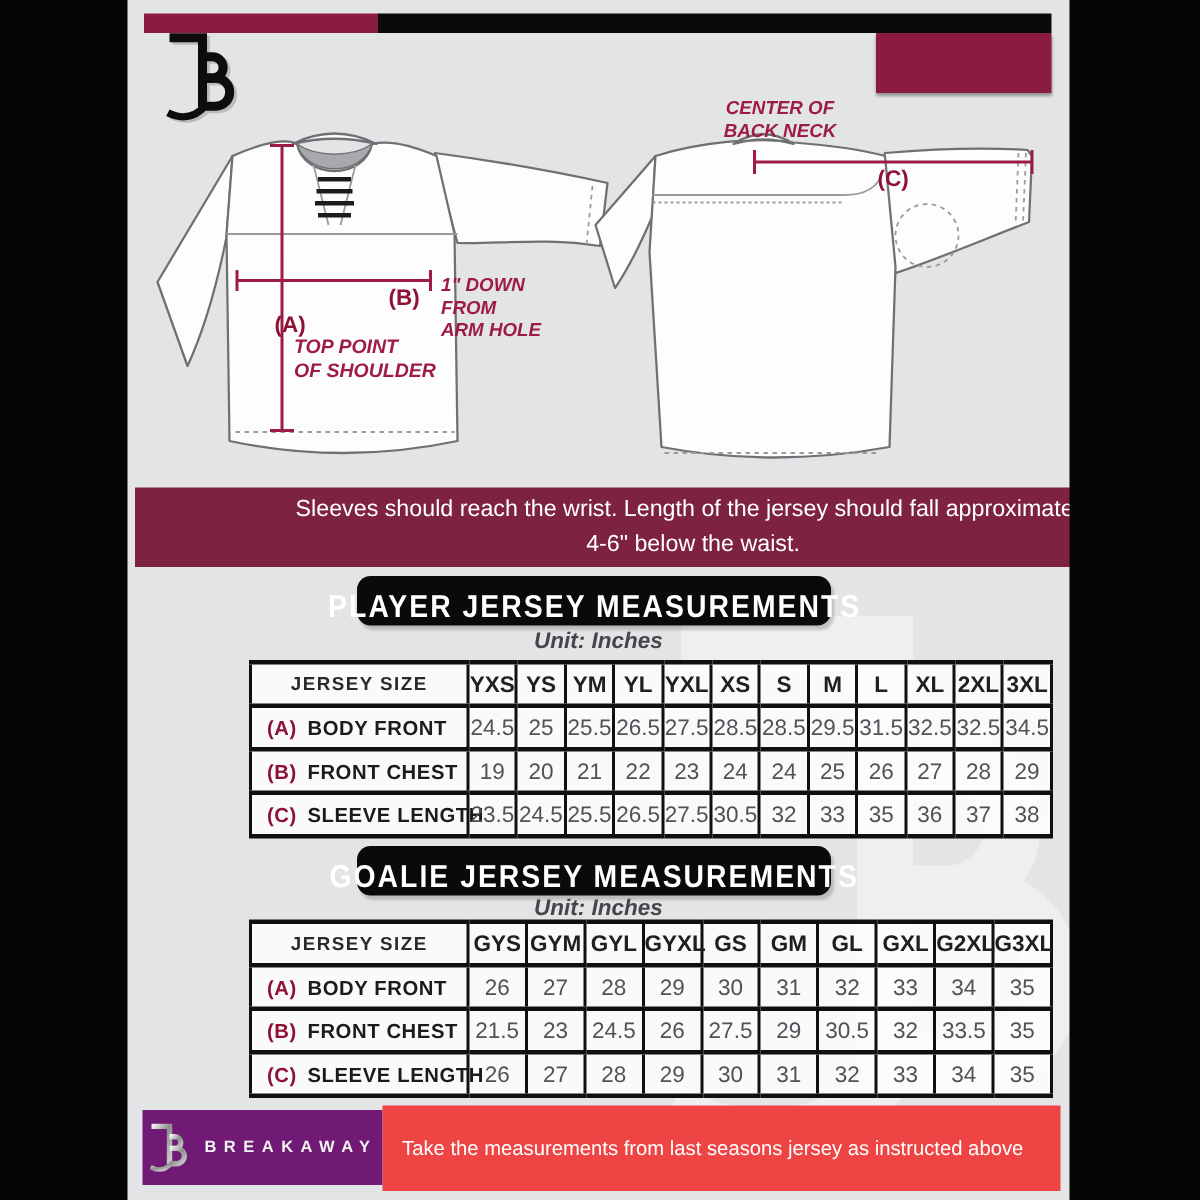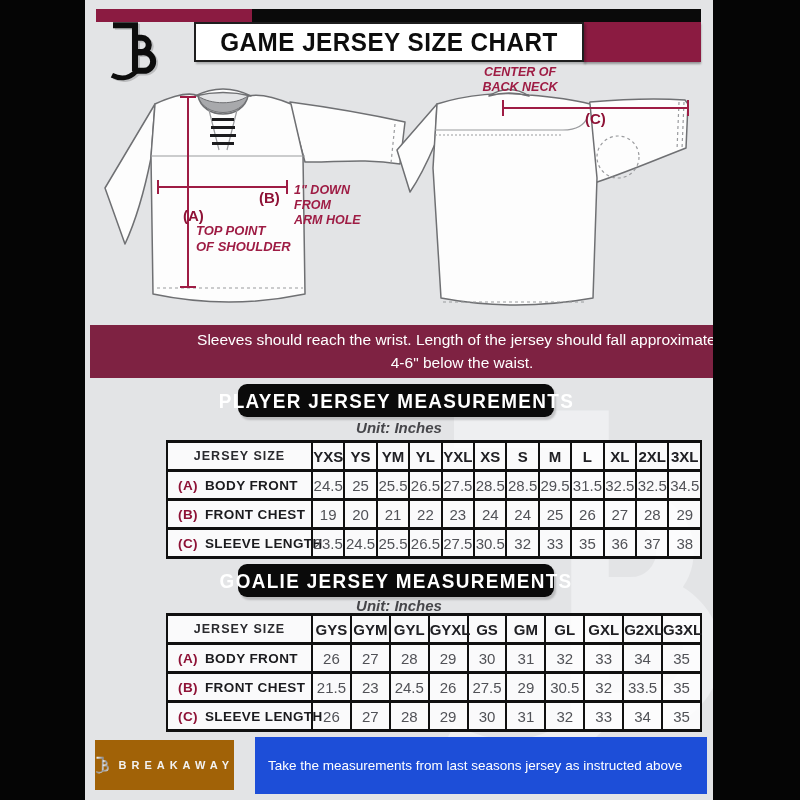--- a/index.html
+++ b/index.html
@@ -26,21 +26,21 @@
   .ann{fill:#9e1c44;font-style:italic;}
   .ann-bold{fill:#8e1236;font-weight:800;font-style:normal;}
 
   
   #banner{position:absolute;left:90px;top:325px;width:744px;height:53px;background:#7e2242;z-index:2;
     display:flex;align-items:center;justify-content:center;}
   #banner span{display:block;max-width:540px;text-align:center;color:#ffffff;font-size:15.5px;line-height:1.45;}
 
   
   .section-pill{position:absolute;left:238px;width:316px;height:33px;background:#0a0a0a;border-radius:9px;z-index:2;
-    display:flex;align-items:center;justify-content:center;box-shadow:2px 3px 2px rgba(0,0,0,0.18);}
+    display:flex;align-items:flex-end;justify-content:center;box-shadow:2px 3px 2px rgba(0,0,0,0.18);}
   .section-pill span{color:#ffffff;font-size:21px;font-weight:800;letter-spacing:1.5px;transform:scaleX(0.9);white-space:nowrap;}
   #player-pill{top:384px;}
   #goalie-pill{top:564px;}
   .unit-line{position:absolute;left:85px;width:628px;text-align:center;font-size:15px;font-weight:700;font-style:italic;color:#46464a;z-index:2;}
   #player-unit{top:419px;}
   #goalie-unit{top:597px;}
 
   
   table.size-table{position:absolute;left:133px;border-collapse:collapse;table-layout:fixed;z-index:2;margin-left:33px;}
   #player-table{top:440px;}
@@ -48,24 +48,24 @@
   table.size-table td,table.size-table th{border:2px solid #101010;border-top-width:3px;border-bottom-width:3px;
     text-align:center;background:rgba(255,255,255,0.82);padding:0;height:26px;}
   table.size-table col.label-col{width:145px;}
   table.size-table th{font-size:15px;font-weight:700;color:#202024;}
   table.size-table td{font-size:15px;color:#515257;}
   table.size-table .row-label{text-align:left;padding-left:10px;font-size:13.5px;font-weight:700;color:#1b1b1e;letter-spacing:0.4px;white-space:nowrap;}
   table.size-table .row-key{color:#8e1236;font-weight:800;margin-right:7px;}
   table.size-table .size-head{font-size:12.5px;letter-spacing:1px;font-weight:700;color:#2a2a2e;}
 
   
-  #footer-black{position:absolute;left:95px;top:740px;width:139px;height:50px;background:#a16207;z-index:2;
+  #footer-black{position:absolute;left:95px;top:740px;width:160px;height:50px;background:#701a75;z-index:2;
     display:flex;align-items:center;justify-content:center;gap:8px;}
   #footer-brand{color:#f2f2f2;font-size:11px;font-weight:700;letter-spacing:5px;white-space:nowrap;}
-  #footer-maroon{position:absolute;left:255px;top:737px;width:452px;height:57px;background:#1d4ed8;z-index:2;
+  #footer-maroon{position:absolute;left:255px;top:737px;width:452px;height:57px;background:#ef4444;z-index:2;
     display:flex;flex-direction:column;justify-content:center;padding-left:13px;box-sizing:border-box;}
   #footer-maroon div{color:#ffffff;font-size:13.5px;line-height:1.3;white-space:nowrap;}
 
   
   #watermark{position:absolute;left:420px;top:385px;z-index:1;opacity:0.75;}
 </style>
 </head>
 <body>
 
 <div id="page">
@@ -78,23 +78,20 @@
       <path d="M52,97 C40,110 24,112 8,104" stroke-width="9"></path>
     </g>
   </svg>
 
   <div id="border-left" class="side-border"></div>
   <div id="border-right" class="side-border"></div>
 
   <div id="topbar-maroon"></div>
   <div id="topbar-black"></div>
   <div id="title-maroon-block"></div>
-  <div id="title-box">
-    <span>GAME JERSEY SIZE CHART</span>
-  </div>
   <svg id="logo-header" width="78" height="66" viewBox="0 0 100 120">
     <g fill="none" stroke="#9c9c9e" stroke-width="11" transform="translate(3.5,3)" opacity="0.55">
       <path d="M10,13 L50,13 L50,97"></path>
       <path d="M50,36 L62,36 A13,13 0 1 1 62,62 L50,62"></path>
       <path d="M50,62 L66,62 A17,17 0 1 1 66,96 L50,96"></path>
       <path d="M52,97 C40,110 24,112 8,104" stroke-width="9"></path>
     </g>
     <g fill="none" stroke="#0d0d0d" stroke-width="11">
       <path d="M10,13 L50,13 L50,97"></path>
       <path d="M50,36 L62,36 A13,13 0 1 1 62,62 L50,62"></path>

